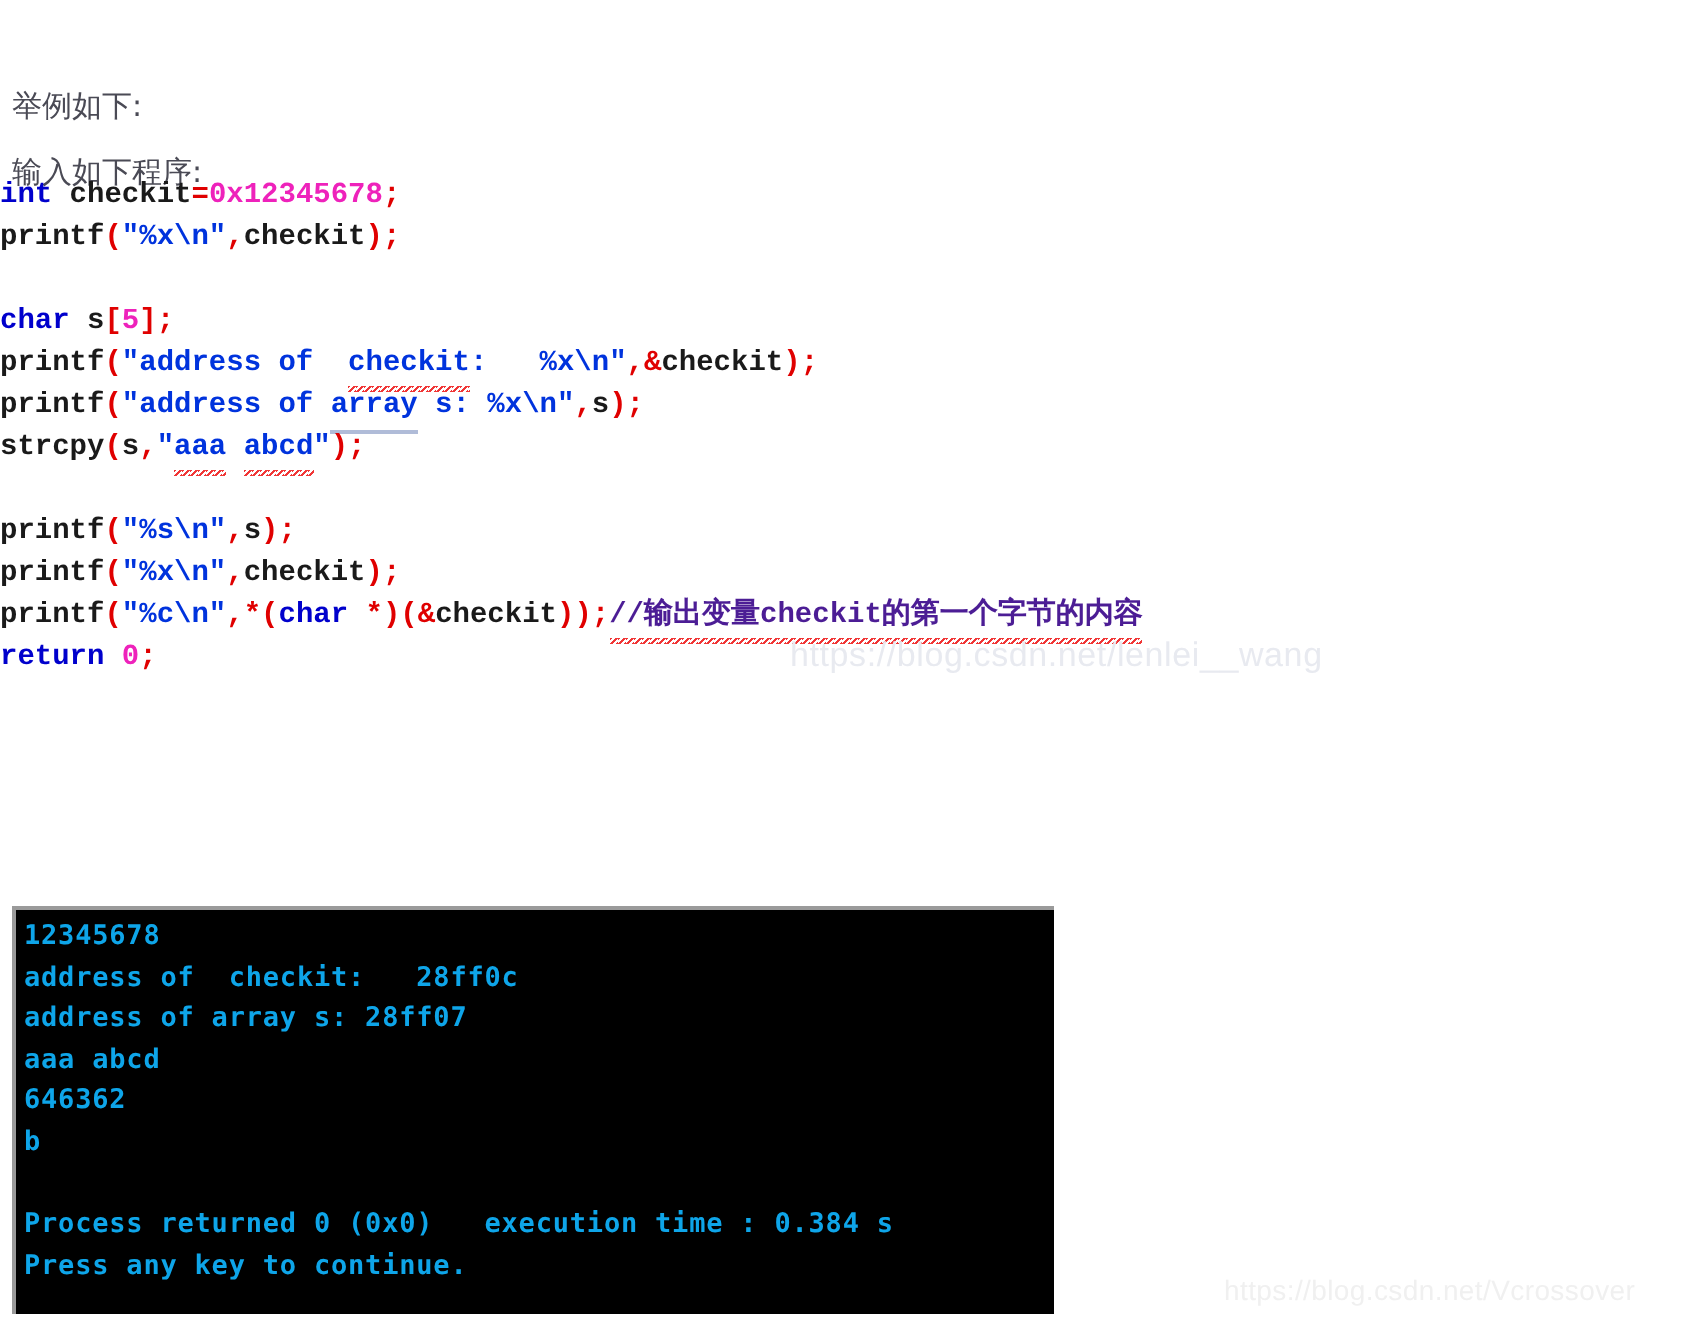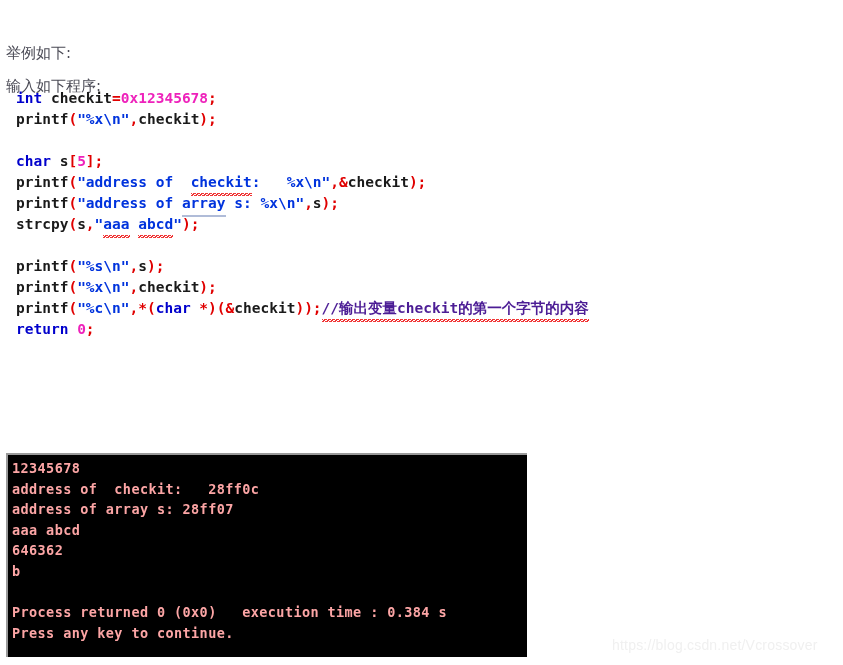--- a/index.html
+++ b/index.html
@@ -44,22 +44,22 @@
     font-family: "DejaVu Sans Mono", "Liberation Mono", monospace;
     font-size: 14.5px;
     font-weight: bold;
     line-height: 21px;
     white-space: pre;
     letter-spacing: 0px;
   }
   .code-line {
     position: relative;
     height: 21px;
-    padding-left: 16px;
     white-space: pre;
+    font-family: Liberation Mono, monospace;
   }
   .code-line.blank { height: 21px; }
 
   
   .t-kw    { color: #0000cc; }
   .t-plain { color: #1a1a1a; }
   .t-punc  { color: #e00000; }
   .t-num   { color: #ee22bb; }
   .t-str   { color: #0033dd; }
   .t-cmt   { color: #4c1d95; }
@@ -125,21 +125,21 @@
     overflow: hidden;
   }
   .console-text {
     position: absolute;
     left: 4px;
     top: 3px;
     font-family: "DejaVu Sans Mono", "Liberation Mono", monospace;
     font-size: 13.5px;
     font-weight: bold;
     line-height: 20.6px;
-    color: #fca5a5;
+    color: #0ea5e9;
     white-space: pre;
     letter-spacing: 0.4px;
   }
   .console-line { height: 20.6px; white-space: pre; }
 
   
   .wm-corner {
     position: absolute;
     left: 612px;
     top: 637px;
@@ -154,20 +154,21 @@
 <body>
 
 <div class="page">
 
   <div class="prose" id="prose-0">举例如下:</div>
 
   <div class="prose" id="prose-1">输入如下程序:</div>
 
   <div class="code-block"><div class="code-line"><span class="t-kw">int</span><span class="t-plain"> checkit</span><span class="t-punc">=</span><span class="t-num">0x12345678</span><span class="t-punc">;</span></div><div class="code-line"><span class="t-plain">printf</span><span class="t-punc">(</span><span class="t-str">"%x\n"</span><span class="t-punc">,</span><span class="t-plain">checkit</span><span class="t-punc">);</span></div><div class="code-line blank"></div><div class="code-line"><span class="t-kw">char</span><span class="t-plain"> s</span><span class="t-punc">[</span><span class="t-num">5</span><span class="t-punc">];</span></div><div class="code-line"><span class="t-plain">printf</span><span class="t-punc">(</span><span class="t-str">"address of  </span><span class="t-str squig">checkit</span><span class="t-str">:   %x\n"</span><span class="t-punc">,&amp;</span><span class="t-plain">checkit</span><span class="t-punc">);</span></div><div class="code-line"><span class="t-plain">printf</span><span class="t-punc">(</span><span class="t-str">"address of </span><span class="t-str squig-solid">array</span><span class="t-str"> s: %x\n"</span><span class="t-punc">,</span><span class="t-plain">s</span><span class="t-punc">);</span></div><div class="code-line"><span class="t-plain">strcpy</span><span class="t-punc">(</span><span class="t-plain">s</span><span class="t-punc">,</span><span class="t-str">"</span><span class="t-str squig">aaa</span><span class="t-str"> </span><span class="t-str squig">abcd</span><span class="t-str">"</span><span class="t-punc">);</span></div><div class="code-line blank"></div><div class="code-line"><span class="t-plain">printf</span><span class="t-punc">(</span><span class="t-str">"%s\n"</span><span class="t-punc">,</span><span class="t-plain">s</span><span class="t-punc">);</span></div><div class="code-line"><span class="t-plain">printf</span><span class="t-punc">(</span><span class="t-str">"%x\n"</span><span class="t-punc">,</span><span class="t-plain">checkit</span><span class="t-punc">);</span></div><div class="code-line"><span class="t-plain">printf</span><span class="t-punc">(</span><span class="t-str">"%c\n"</span><span class="t-punc">,*(</span><span class="t-kw">char</span><span class="t-punc"> *)(&amp;</span><span class="t-plain">checkit</span><span class="t-punc">));</span><span class="t-cmt squig">//输出变量checkit的第一个字节的内容</span></div><div class="code-line"><span class="t-kw">return</span><span class="t-plain"> </span><span class="t-num">0</span><span class="t-punc">;</span></div></div>
 
+  <div class="wm-inline">https://blog.csdn.net/lenlei__wang</div>
 
   <div class="prose" id="prose-2">结果如下:</div>
 
   <div class="console">
     <div class="console-text"><div class="console-line">12345678</div><div class="console-line">address of  checkit:   28ff0c</div><div class="console-line">address of array s: 28ff07</div><div class="console-line">aaa abcd</div><div class="console-line">646362</div><div class="console-line">b</div><div class="console-line">&nbsp;</div><div class="console-line">Process returned 0 (0x0)   execution time : 0.384 s</div><div class="console-line">Press any key to continue.</div></div>
   </div>
 
   <div class="wm-corner">https://blog.csdn.net/Vcrossover</div>
 
 </div>

